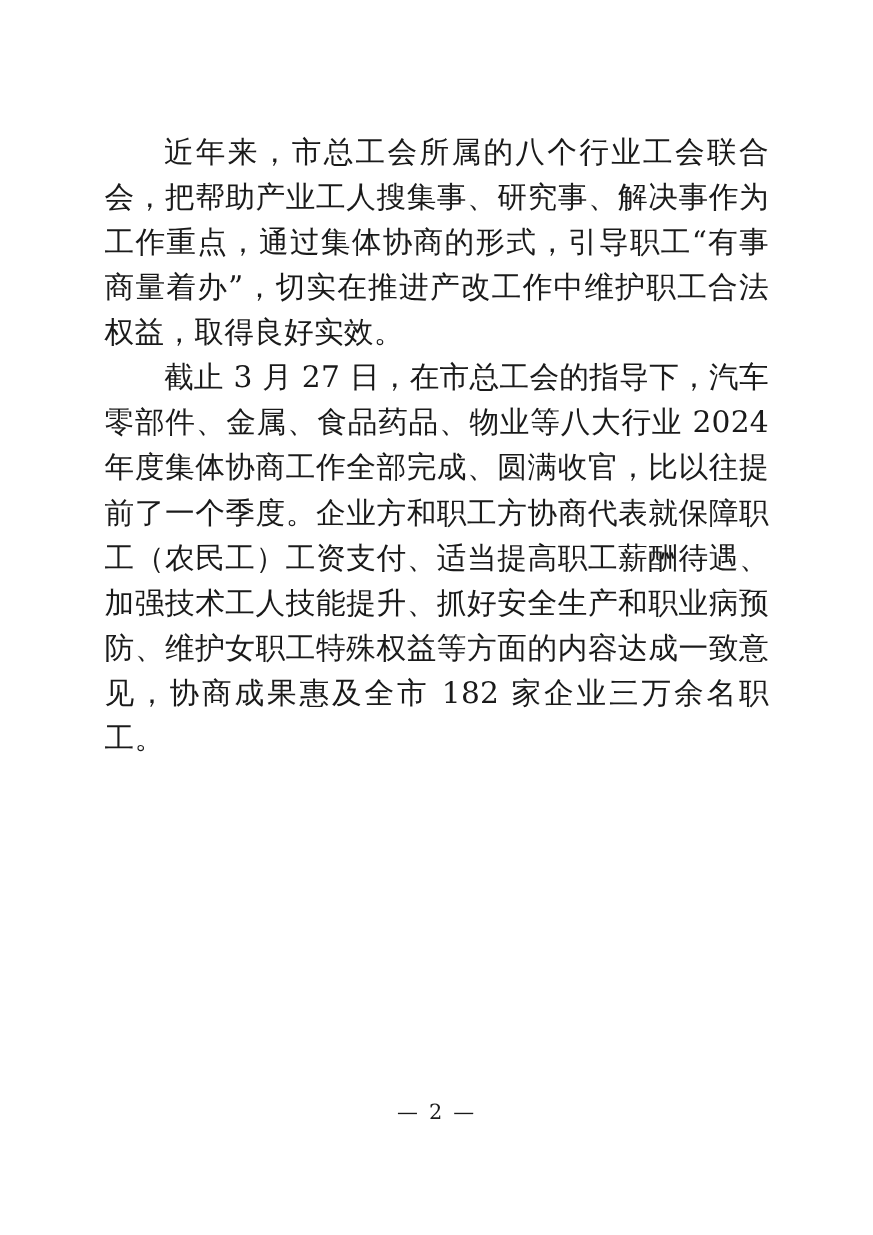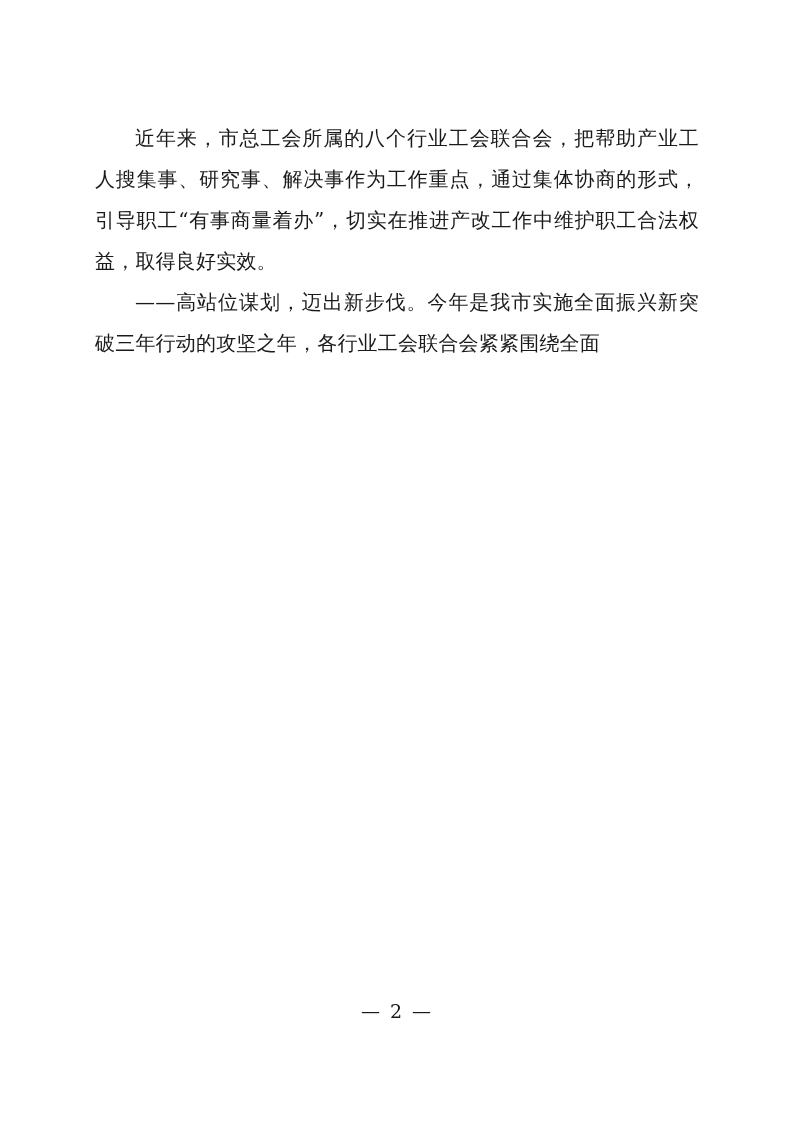--- a/index.html
+++ b/index.html
@@ -18,21 +18,21 @@
   .page {
     position: absolute;
     left: 0;
     top: 0;
     width: 794px;
     height: 1123px;
     box-sizing: border-box;
     padding: 118px 95px 0 95px;
   }
   .body-text {
-    font-size: 20px;
+    font-size: 27px;
     line-height: 41px;
     text-align: justify;
     text-justify: inter-ideograph;
     letter-spacing: 0.2px;
   }
   .para {
     margin: 0;
     text-indent: 2em;
     text-align: justify;
     text-justify: inter-ideograph;
@@ -48,17 +48,17 @@
     color: #1a1a1a;
     letter-spacing: 2px;
   }
 </style>
 </head>
 <body>
 
 <div class="page">
   <div class="body-text">
     <p class="para">近年来，市总工会所属的八个行业工会联合会，把帮助产业工人搜集事、研究事、解决事作为工作重点，通过集体协商的形式，引导职工“有事商量着办”，切实在推进产改工作中维护职工合法权益，取得良好实效。</p>
-    <p class="para">——高站位谋划，迈出新步伐。今年是我市实施全面振兴新突破三年行动的攻坚之年，各行业工会联合会紧紧围绕全面</p>
+    <p class="para">截止 3 月 27 日，在市总工会的指导下，汽车零部件、金属、食品药品、物业等八大行业 2024 年度集体协商工作全部完成、圆满收官，比以往提前了一个季度。企业方和职工方协商代表就保障职工（农民工）工资支付、适当提高职工薪酬待遇、加强技术工人技能提升、抓好安全生产和职业病预防、维护女职工特殊权益等方面的内容达成一致意见，协商成果惠及全市 182 家企业三万余名职工。</p>
   </div>
 </div>
 
 <div class="footer">— 2 —</div>
 
 </body></html>

